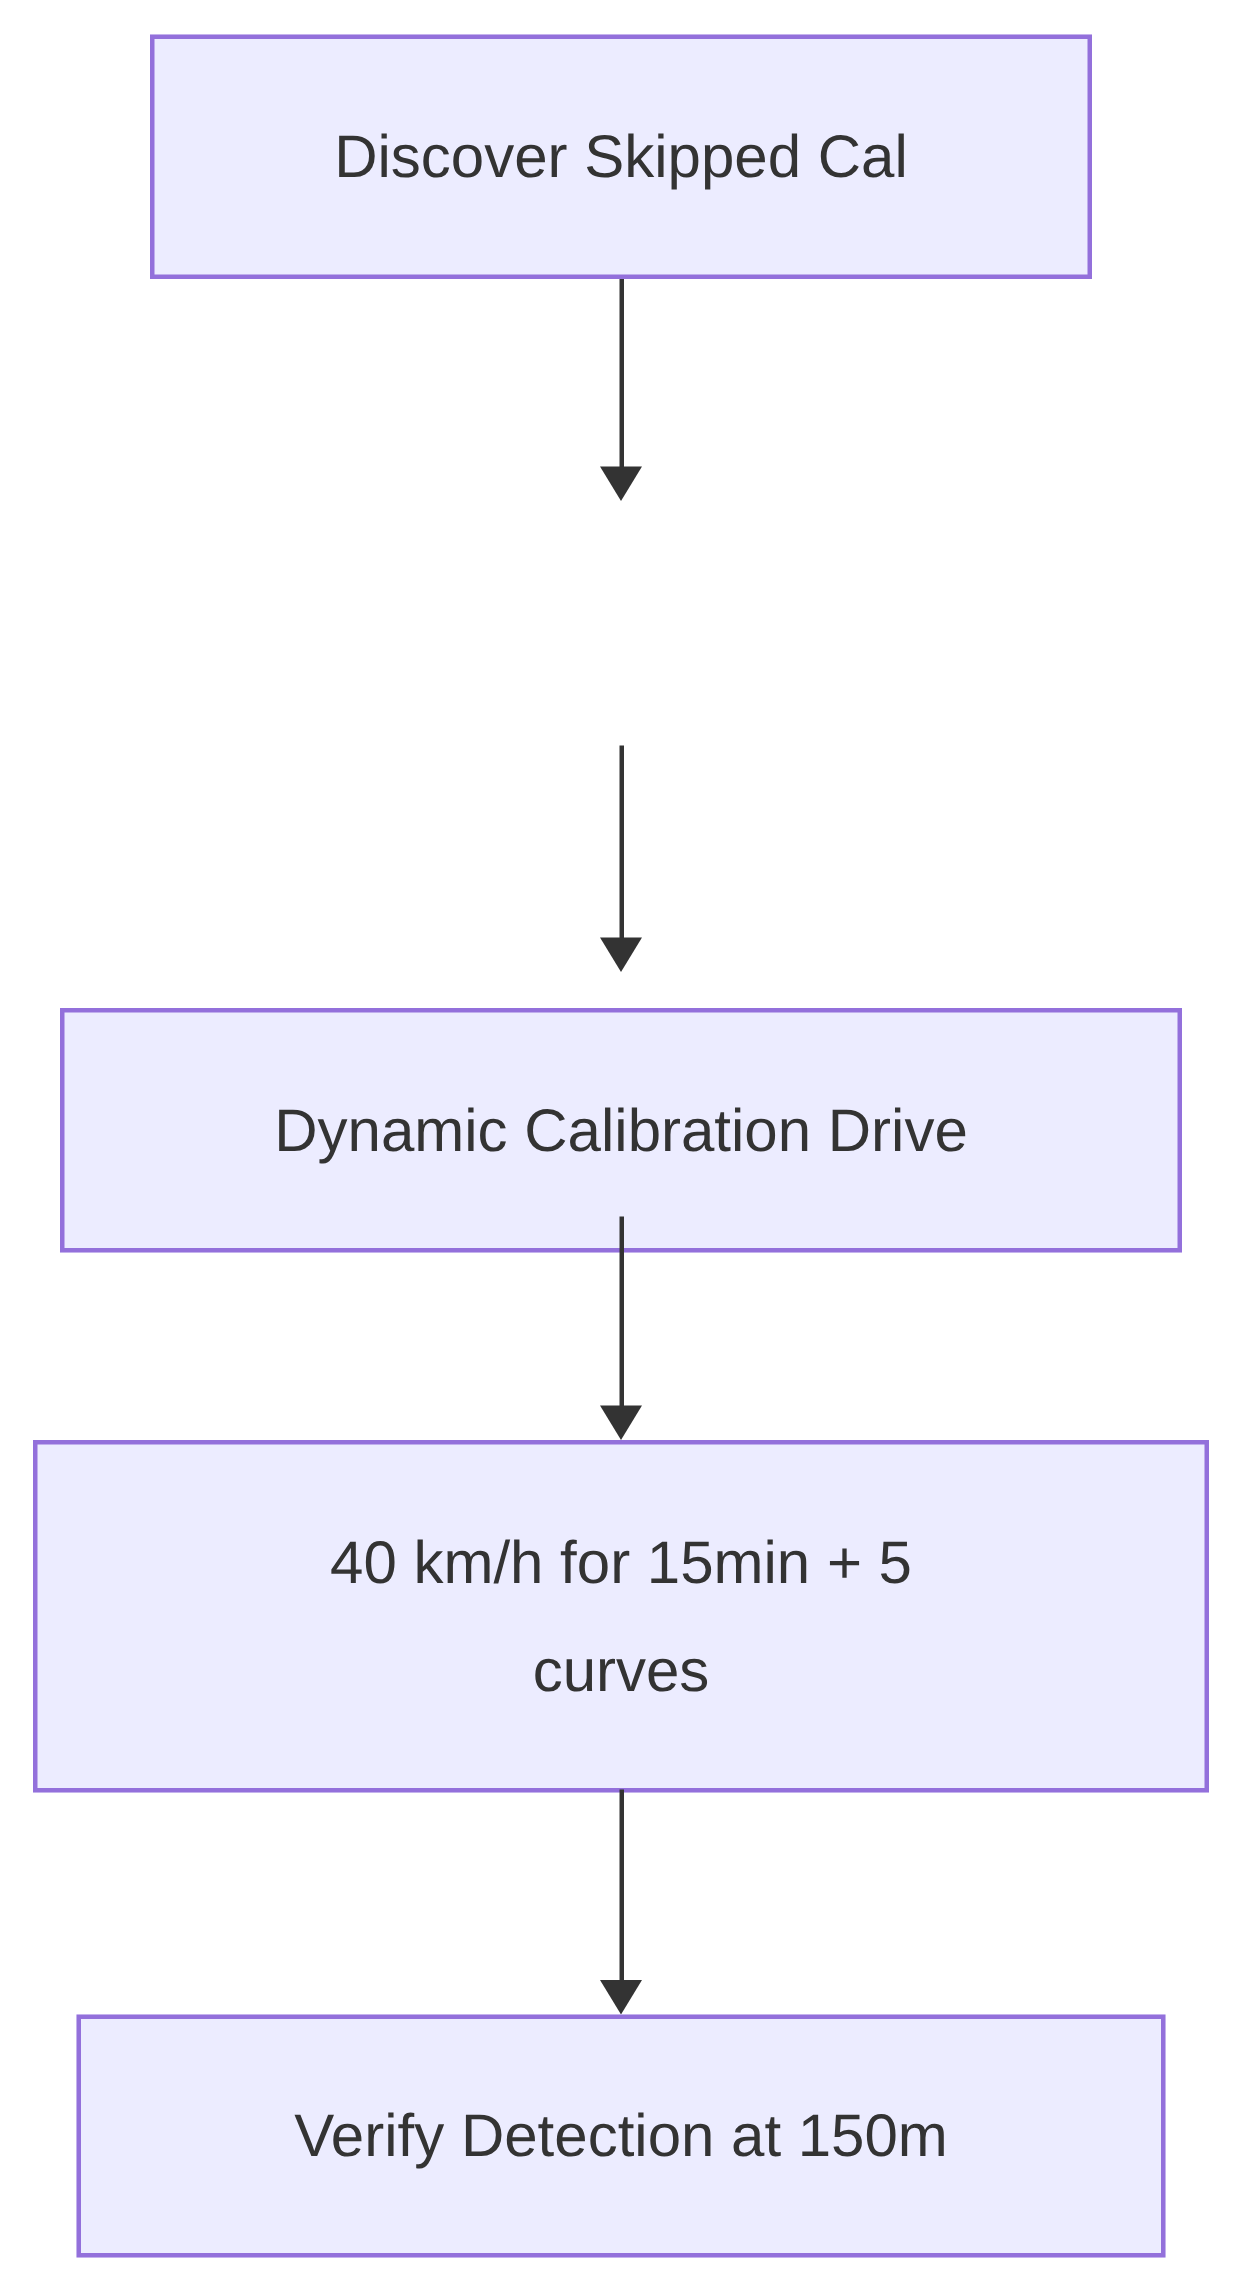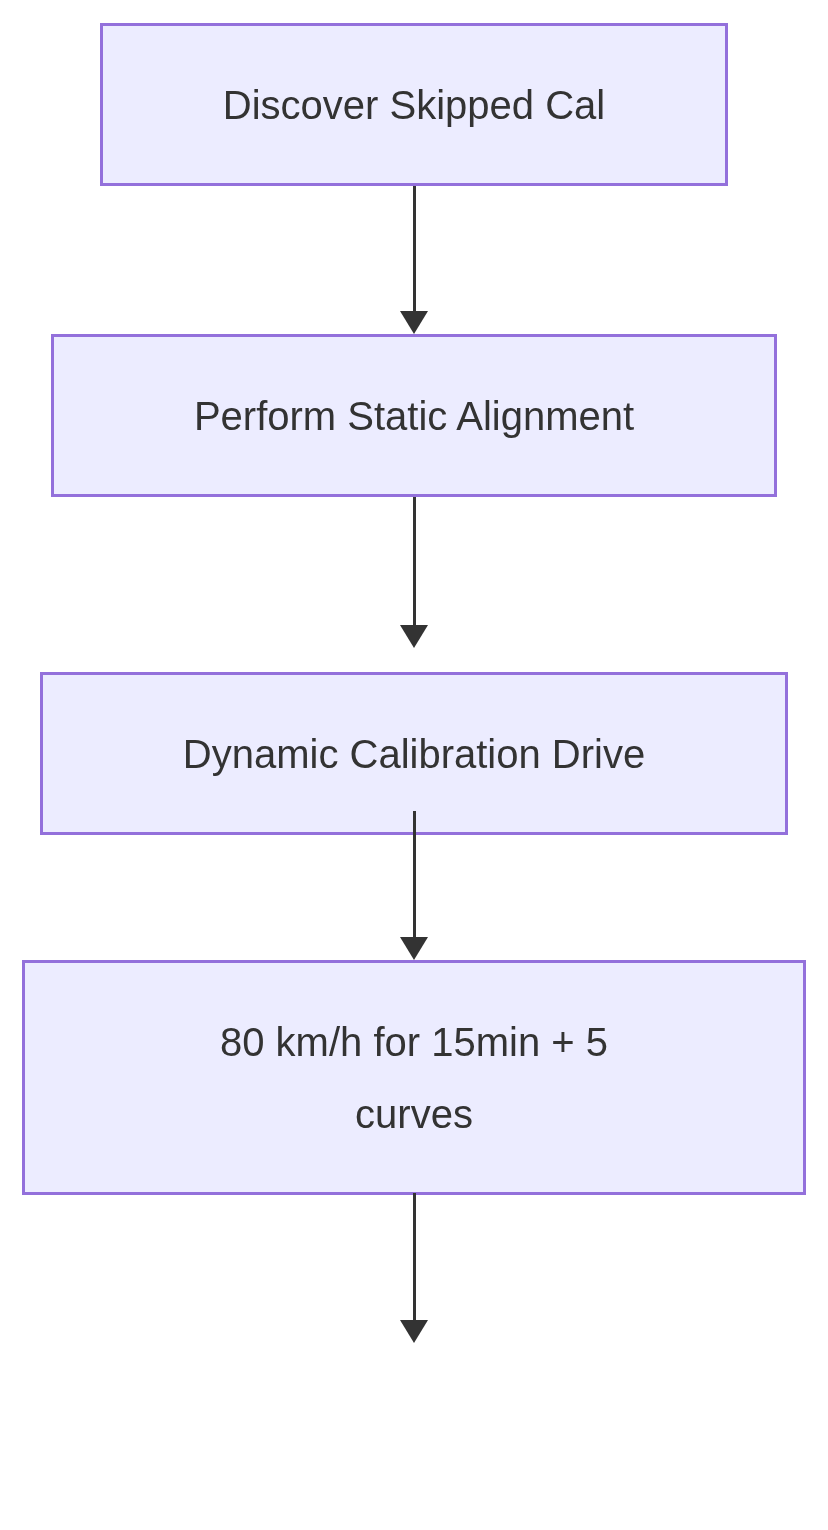--- a/index.html
+++ b/index.html
@@ -70,42 +70,42 @@
 
   <div class="node node-1">
     <span>Discover Skipped Cal</span>
   </div>
 
   <div class="edge edge-1">
     <div class="edge-line"></div>
     <div class="edge-head"></div>
   </div>
 
-  <div class="node node-2">
-    <span>Perform Static Alignment</span>
-  </div>
 
   <div class="edge edge-2">
     <div class="edge-line"></div>
     <div class="edge-head"></div>
   </div>
 
   <div class="node node-3">
     <span>Dynamic Calibration Drive</span>
   </div>
 
   <div class="edge edge-3">
     <div class="edge-line"></div>
     <div class="edge-head"></div>
   </div>
 
   <div class="node node-4">
-    <span>80 km/h for 15min + 5
+    <span>40 km/h for 15min + 5
 curves</span>
   </div>
 
   <div class="edge edge-4">
     <div class="edge-line"></div>
     <div class="edge-head"></div>
   </div>
 
+  <div class="node node-5">
+    <span>Verify Detection at 150m</span>
+  </div>
 
 </div>
 
 </body></html>

